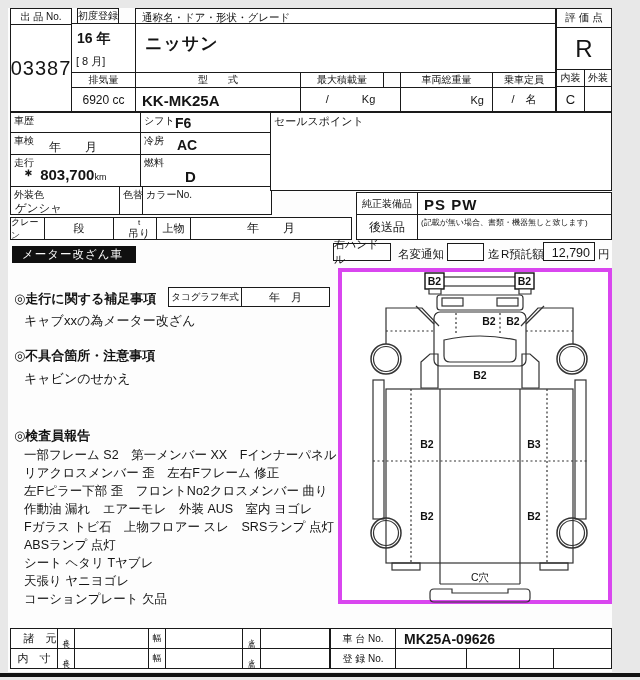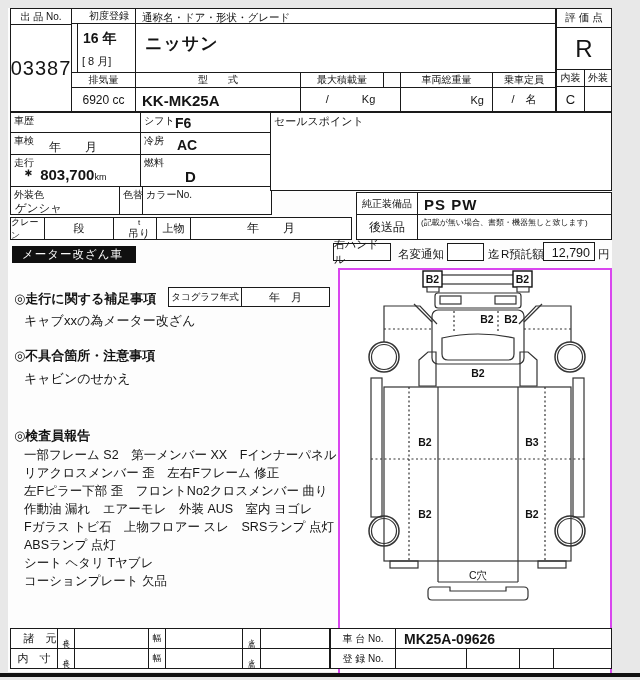--- a/index.html
+++ b/index.html
@@ -26,22 +26,22 @@
 <body>
 
 <div class="ab" id="sheet" style="left:0;top:0;width:640px;height:680px;">
   <div class="ab" style="left:8px;top:8px;width:604px;height:664px;background:#fdfdfd;"></div>
 
   <div class="ab bd" style="left:10px;top:8px;width:62px;height:104px;">
     <div class="ab hdr" style="left:0;top:0;right:0;height:16px;border-bottom:1px solid #1a1a1a;">出 品 No.</div>
     <div class="ab ctr" style="left:0;top:16px;right:0;bottom:0;font-size:20px;letter-spacing:1px;">03387</div>
   </div>
 
-  <div class="ab bd hdr" style="left:71px;top:8px;width:76px;height:16px;font-family:Liberation Mono, monospace;">初度登録</div>
-  <div class="ab bd" style="left:77px;top:23px;width:65px;height:50px;">
+  <div class="ab bd hdr" style="left:77px;top:8px;width:42px;height:16px;font-family:Liberation Mono, monospace;">初度登録</div>
+  <div class="ab bd" style="left:71px;top:23px;width:65px;height:50px;">
     <div class="ab" style="left:5px;top:6px;font-size:14px;font-weight:600;">16 年</div>
     <div class="ab" style="left:4px;top:30px;font-size:11px;">[ 8 月]</div>
   </div>
   <div class="ab bd hdr" style="left:71px;top:72px;width:65px;height:16px;">排気量</div>
   <div class="ab bd ctr" style="left:71px;top:87px;width:65px;height:25px;font-size:12px;">6920 cc</div>
 
   <div class="ab bd" style="left:135px;top:8px;width:421px;height:16px;">
     <span class="ab" style="left:6px;top:2px;font-size:10.5px;">通称名・ドア・形状・グレード</span>
   </div>
   <div class="ab bd" style="left:135px;top:23px;width:421px;height:50px;padding-left:16px;">
@@ -149,24 +149,25 @@
 
   <div class="ab note-title" style="left:14px;top:427px;">◎検査員報告</div>
   <div class="ab" style="left:24px;top:446px;width:305px;">
     <div class="repline">一部フレーム S2　第一メンバー XX　Fインナーパネル 歪</div>
     <div class="repline">リアクロスメンバー 歪　左右Fフレーム 修正</div>
     <div class="repline">左Fピラー下部 歪　フロントNo2クロスメンバー 曲り</div>
     <div class="repline">作動油 漏れ　エアーモレ　外装 AUS　室内 ヨゴレ</div>
     <div class="repline">Fガラス トビ石　上物フロアー スレ　SRSランプ 点灯</div>
     <div class="repline">ABSランプ 点灯</div>
     <div class="repline">シート ヘタリ Tヤブレ</div>
+    <div class="repline">天張り ヤニヨゴレ</div>
     <div class="repline">コーションプレート 欠品</div>
   </div>
 
-  <div class="ab" style="left:338px;top:268px;width:274px;height:408px;border:2px solid #d946ef;background:#fff;">
+  <div class="ab" style="left:338px;top:268px;width:274px;height:336px;border:4px solid #d946ef;background:#fff;">
     <svg width="270" height="331" viewBox="0 0 270 331" style="position:absolute;left:0;top:0;">
       <g fill="none" stroke="#333" stroke-width="1.2">
 
         <rect x="101" y="5" width="74" height="9"></rect>
         <rect x="83" y="1" width="19" height="16" fill="#fff" stroke="#111" stroke-width="1.4"></rect>
         <rect x="173" y="1" width="19" height="16" fill="#fff" stroke="#111" stroke-width="1.4"></rect>
         <path d="M87,17 h12 v5 h-12 z" fill="#fff"></path>
         <path d="M177,17 h12 v5 h-12 z" fill="#fff"></path>
 
         <rect x="95" y="23" width="86" height="15" rx="3"></rect>

